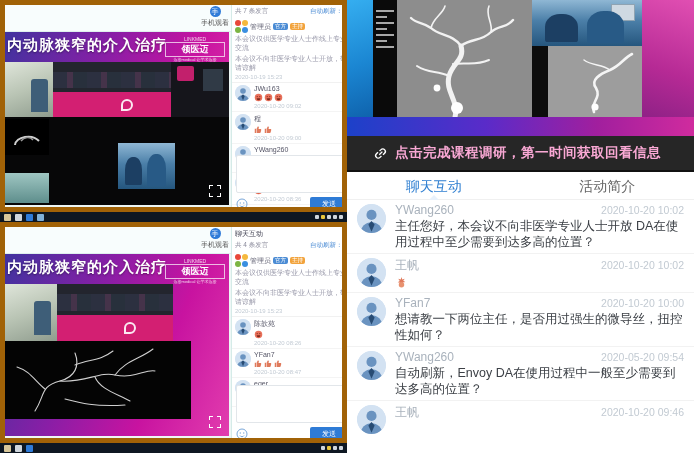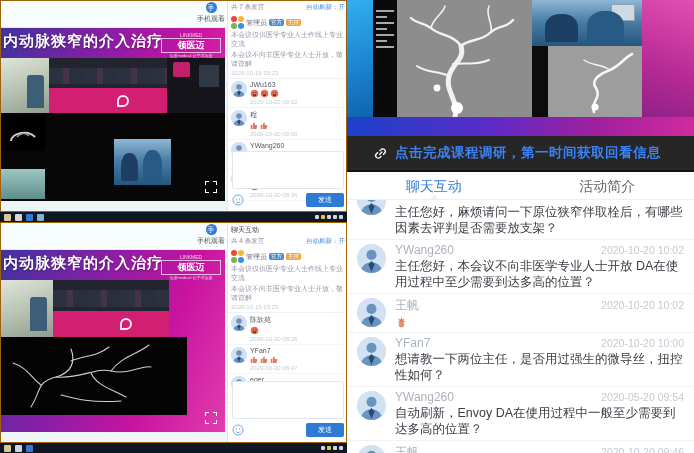--- a/index.html
+++ b/index.html
@@ -2,21 +2,21 @@
 <html><head>
 <meta charset="utf-8">
 <style>
   * { margin:0; padding:0; box-sizing:border-box; }
   html,body { width:694px; height:453px; overflow:hidden; background:#fff;
     font-family:"Liberation Sans","DejaVu Sans",sans-serif; }
   #stage { position:relative; width:694px; height:453px; background:#fff; }
   .abs { position:absolute; }
 
   
-  .shot { left:0; width:347px; background:#eef7f6; overflow:hidden; border:1px solid #a16207; }
+  .shot { left:0; width:347px; background:#eef7f6; overflow:hidden; border:5px solid #a16207; }
   #shot-top { top:0; height:212px; }
   #shot-bottom { top:222px; height:221px; }
   .win-head { left:0; top:0; width:347px; height:27px; background:#f8fdfd; border-bottom:1px solid #dff0ee; }
   .mobile-watch { left:190px; top:1px; width:40px; text-align:center; cursor:pointer; }
   .mobile-watch .dot { display:block; margin:0 auto; width:11px; height:11px; border-radius:50%;
      background:#2f7bd8; color:#fff; font-size:7px; line-height:11px; }
   .mobile-watch .lbl { font-size:7px; color:#555; display:block; margin-top:1px; }
 
   .vid { left:0; top:27px; width:224px; background:linear-gradient(112deg,#40339f 0%,#8a1ea6 38%,#c813a0 68%,#e23dae 100%); overflow:hidden; }
   #shot-top .vid { height:173px; }
@@ -114,21 +114,21 @@
   .rp-logobar { left:0; top:117px; width:347px; height:19px;
      background:linear-gradient(90deg,#1c41c9 0%,#5a2bc9 40%,#a11f9e 72%,#d02b9e 100%);
      display:flex; align-items:center; padding:0 8px; color:#fff; }
   .jnj { line-height:1; }
   .jnj .l1 { font-family:"DejaVu Serif","Liberation Serif",serif; font-style:italic; font-size:8px; display:block; }
   .jnj .l2 { font-size:5px; opacity:.85; display:block; margin-top:1px; }
   .rp-counts { margin-left:auto; display:flex; align-items:center; gap:8px; font-size:12px; }
   .cnt { display:flex; align-items:center; gap:3px;margin-top:44px; }
   .rp-banner { left:0; top:136px; width:347px; height:36px; background:#262626; display:flex; align-items:center;
      padding:0 26px; cursor:pointer; border-bottom:2px solid #111; }
-  .rp-banner span { color:#3b82f6; font-size:13.5px; font-weight:bold; letter-spacing:.5px; margin-left:7px; }
+  .rp-banner span { color:#f9a8d4; font-size:13.5px; font-weight:bold; letter-spacing:.5px; margin-left:7px; }
   .rp-tabs { left:0; top:172px; width:347px; height:28px; background:#fff; display:flex; border-bottom:1px solid #f0f0f0; }
   .tab { flex:1; text-align:center; font-size:14px; line-height:28px; color:#666; cursor:pointer; position:relative; }
   .tab.active { color:#2f7fd1; }
   .tab.active::after { content:""; position:absolute; left:50%; bottom:-1px; margin-left:-5px;
      border-left:5px solid transparent; border-right:5px solid transparent; border-bottom:5px solid #e8f1fb; }
   .rp-chat { left:0; top:200px; width:347px; height:253px; background:#fff; overflow:hidden; }
   .rmsg { position:relative; padding:3px 10px 3px 48px; border-bottom:1px solid #f2f2f2; }
   .rmsg .avatar { position:absolute; left:10px; top:4px; }
   .av-m { width:29px; height:29px; }
   .rmsg.cut .avatar { top:-14px; }
@@ -567,28 +567,20 @@
         </svg>
       <span>点击完成课程调研，第一时间获取回看信息</span>
     </div>
 
     <div class="abs rp-tabs">
       <div class="tab active">聊天互动</div>
       <div class="tab">活动简介</div>
     </div>
 
     <div class="abs rp-chat">
-      <div class="rmsg cut" style="min-height:37px;">
-        <span class="avatar av-m">
-            <svg class="person-svg" viewBox="0 0 24 24">
-              <use href="#def-person"></use>
-            </svg>
-          </span>
-        <div class="r-text">主任您好，麻烦请问一下原位狭窄伴取栓后，有哪些因素去评判是否需要放支架？</div>
-      </div>
       <div class="rmsg" style="min-height:54px;">
         <span class="avatar av-m">
             <svg class="person-svg" viewBox="0 0 24 24">
               <use href="#def-person"></use>
             </svg>
           </span>
         <div class="r-top">
             <span class="r-name">YWang260</span>
           <span class="r-time">2020-10-20 10:02</span>
           </div>

